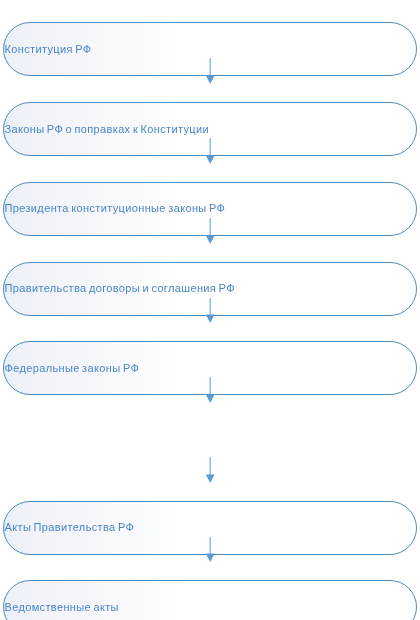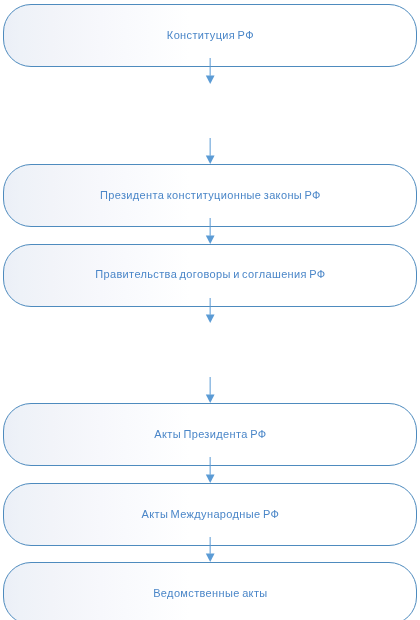--- a/index.html
+++ b/index.html
@@ -1,27 +1,27 @@
 <!DOCTYPE html>
 <html><head>
 <meta charset="utf-8">
 <title>Иерархия нормативных правовых актов</title>
 <style>
   html,body{margin:0;padding:0;background:#ffffff;}
   body{width:420px;height:620px;overflow:hidden;
        font-family:"Liberation Sans",sans-serif;}
   .diagram{position:relative;width:420px;height:620px;background:#ffffff;}
 
-  .node{position:absolute;left:3.1px;width:413.8px;height:63px;
+  .node{position:absolute;left:3.1px;width:413.8px;height:54px;
         border:1px solid #4E8BBE;border-radius:28px;
         background:linear-gradient(to right,
            #ebeff7 0%, #eef2f8 4%, #f2f4f9 11.5%,
            #f7f8fc 23.5%, #fbfcfe 35.5%, #ffffff 45%, #ffffff 100%);
         box-sizing:border-box;
-        display:flex;align-items:center;justify-content:center;}
+        display:flex;align-items:center;justify-content:flex-start;margin-top:18px;}
   .node-label{font-size:11px;color:#4a86c8;letter-spacing:0.36px;
               word-spacing:-1px;white-space:nowrap;
               position:relative;top:-0.6px;left:0.4px;}
 
   .node.n1{top:4.4px}  .node.n2{top:84.1px} .node.n3{top:163.8px}
   .node.n4{top:243.5px}.node.n5{top:323.2px}.node.n6{top:402.9px}
   .node.n7{top:482.6px}.node.n8{top:562.3px}
 
   .connector{position:absolute;left:200px;width:20px;height:27px;}
   .connector svg{display:block;}
@@ -37,20 +37,23 @@
   <div class="node n1">
     <span class="node-label">Конституция РФ</span>
   </div>
   <div class="connector c1">
     <svg width="20" height="27" viewBox="0 0 20 27" shape-rendering="geometricPrecision" aria-hidden="true">
       <rect x="9.63" y="0" width="1.01" height="17.75" fill="#5B9BD5"></rect>
       <path d="M5.82 17.45 L14.58 17.45 L10.20 25.90 Z" fill="#5B9BD5"></path>
     </svg>
   </div>
 
+  <div class="node n2">
+    <span class="node-label">Законы РФ о поправках к Конституции</span>
+  </div>
   <div class="connector c2">
     <svg width="20" height="27" viewBox="0 0 20 27" shape-rendering="geometricPrecision" aria-hidden="true">
       <rect x="9.63" y="0" width="1.01" height="17.75" fill="#5B9BD5"></rect>
       <path d="M5.82 17.45 L14.58 17.45 L10.20 25.90 Z" fill="#5B9BD5"></path>
     </svg>
   </div>
 
   <div class="node n3">
     <span class="node-label">Президента конституционные законы РФ</span>
   </div>
@@ -64,39 +67,39 @@
   <div class="node n4">
     <span class="node-label">Правительства договоры и соглашения РФ</span>
   </div>
   <div class="connector c4">
     <svg width="20" height="26" viewBox="0 0 20 26" shape-rendering="geometricPrecision" aria-hidden="true">
       <rect x="9.63" y="0" width="1.01" height="16.75" fill="#5B9BD5"></rect>
       <path d="M5.82 16.45 L14.58 16.45 L10.20 24.90 Z" fill="#5B9BD5"></path>
     </svg>
   </div>
 
+  <div class="node n5">
+    <span class="node-label">Федеральные законы РФ</span>
+  </div>
   <div class="connector c5">
     <svg width="20" height="27" viewBox="0 0 20 27" shape-rendering="geometricPrecision" aria-hidden="true">
       <rect x="9.63" y="0" width="1.01" height="17.75" fill="#5B9BD5"></rect>
       <path d="M5.82 17.45 L14.58 17.45 L10.20 25.90 Z" fill="#5B9BD5"></path>
     </svg>
   </div>
 
-  <div class="node n6">
-    <span class="node-label">Акты Президента РФ</span>
-  </div>
   <div class="connector c6">
     <svg width="20" height="27" viewBox="0 0 20 27" shape-rendering="geometricPrecision" aria-hidden="true">
       <rect x="9.63" y="0" width="1.01" height="17.75" fill="#5B9BD5"></rect>
       <path d="M5.82 17.45 L14.58 17.45 L10.20 25.90 Z" fill="#5B9BD5"></path>
     </svg>
   </div>
 
   <div class="node n7">
-    <span class="node-label">Акты Международные РФ</span>
+    <span class="node-label">Акты Правительства РФ</span>
   </div>
   <div class="connector c7">
     <svg width="20" height="26" viewBox="0 0 20 26" shape-rendering="geometricPrecision" aria-hidden="true">
       <rect x="9.63" y="0" width="1.01" height="16.75" fill="#5B9BD5"></rect>
       <path d="M5.82 16.45 L14.58 16.45 L10.20 24.90 Z" fill="#5B9BD5"></path>
     </svg>
   </div>
 
   <div class="node n8">
     <span class="node-label">Ведомственные акты</span>

